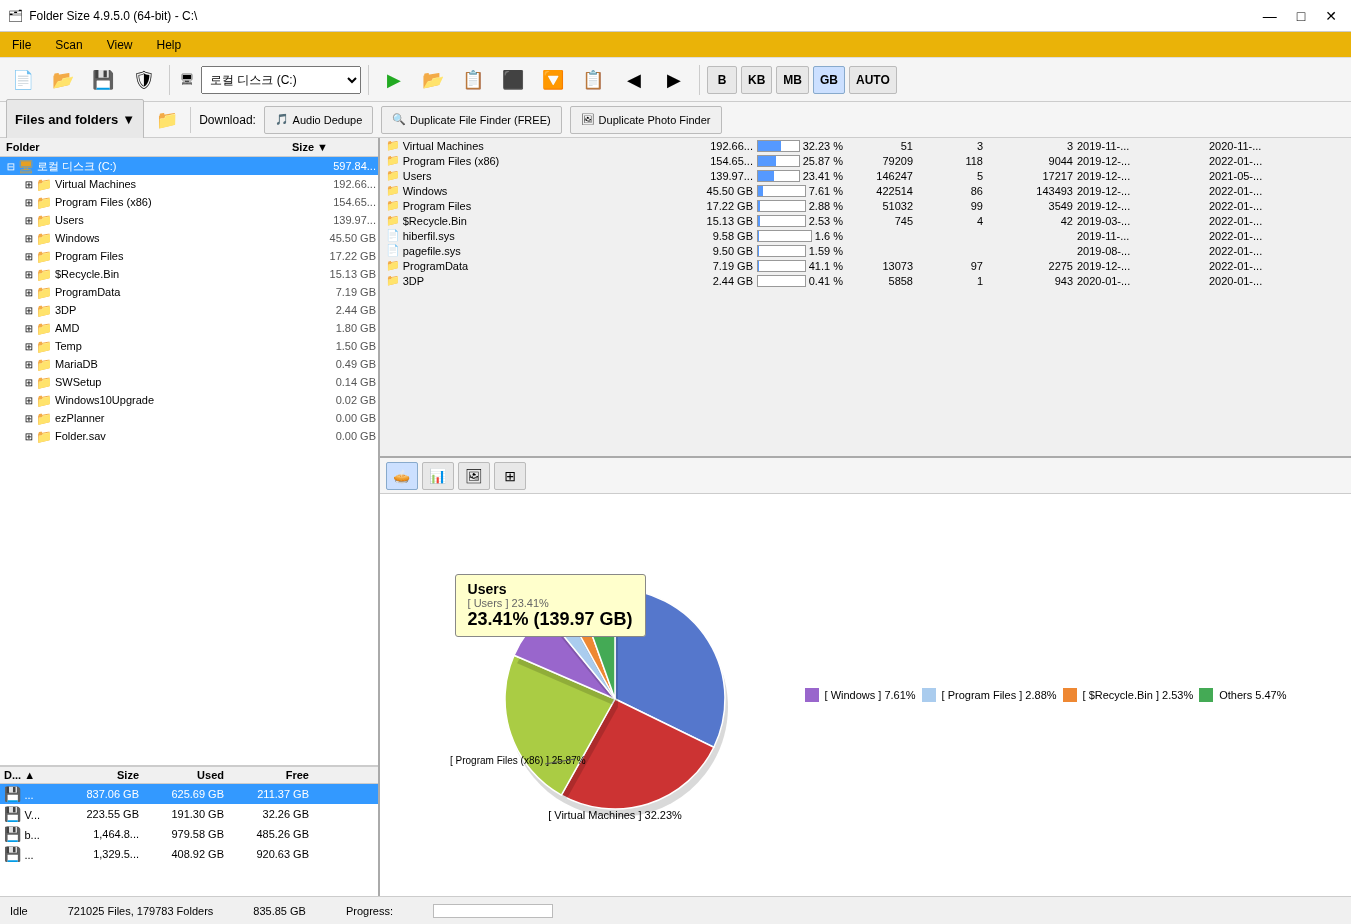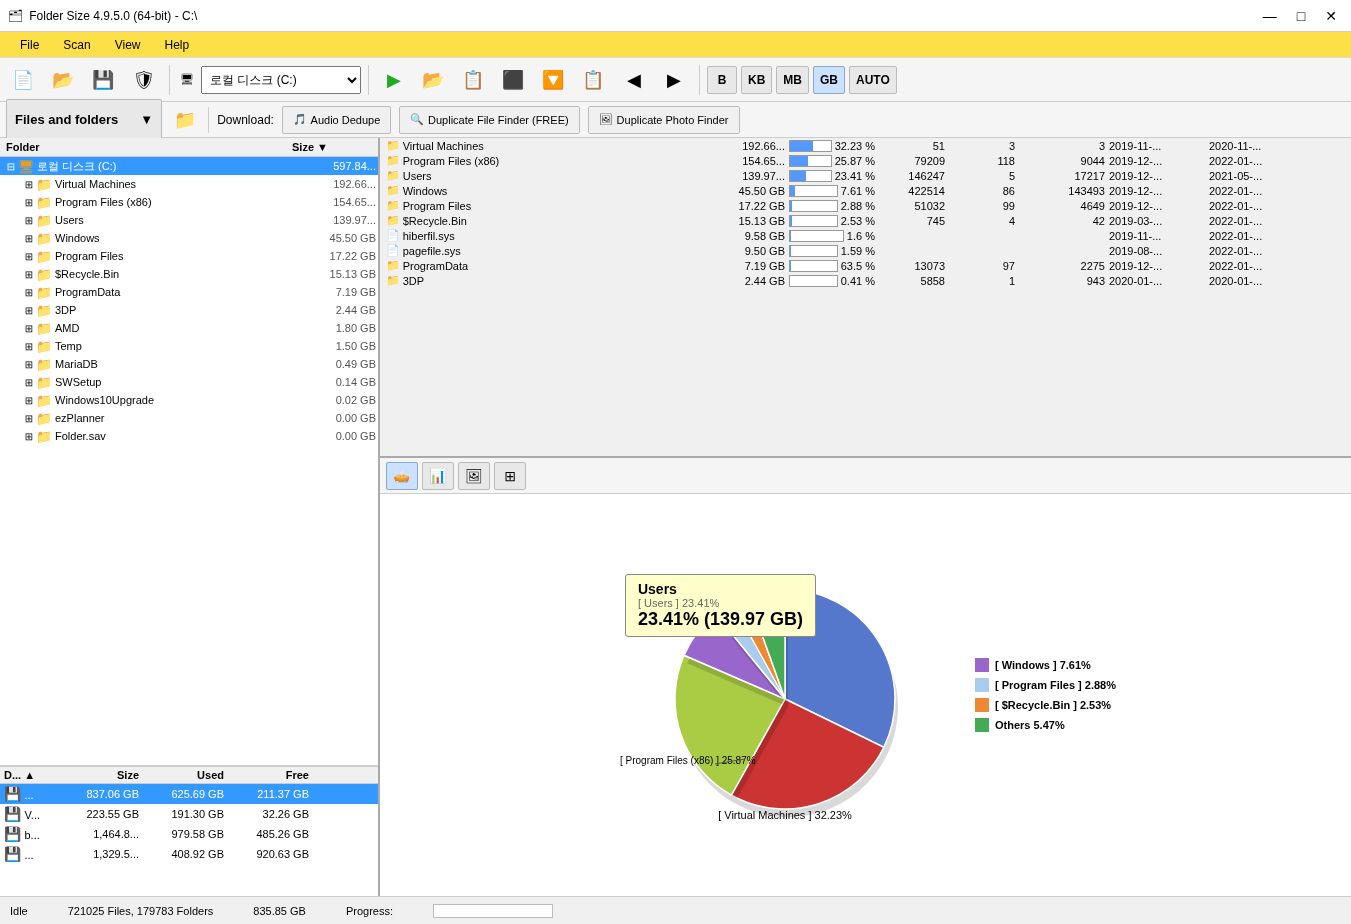--- a/index.html
+++ b/index.html
@@ -5,34 +5,34 @@
     * { box-sizing: border-box; margin: 0; padding: 0; }
     body { font-family: 'Segoe UI', Tahoma, sans-serif; font-size: 12px; background: #f0f0f0; color: #000; overflow: hidden; }
     
     
     #title-bar { background: #fff; height: 32px; display: flex; align-items: center; justify-content: space-between; padding: 0 8px; border-bottom: 1px solid #ccc; }
     #title-bar .title-left { display: flex; align-items: center; gap: 6px; font-size: 12px; }
     #title-bar .title-controls { display: flex; gap: 8px; }
     #title-bar .title-controls span { cursor: pointer; font-size: 14px; padding: 0 6px; }
     
     
-    #menu-bar { background: #fde047; height: 26px; display: flex; align-items: center; padding: 0 16px; border-bottom: 1px solid #ddd; gap: 16px; }
+    #menu-bar { background: #eab308; height: 26px; display: flex; align-items: center; padding: 0 8px; border-bottom: 1px solid #ddd; gap: 16px; }
     #menu-bar span { cursor: pointer; padding: 2px 4px; font-size: 12px; }
     
     
     #toolbar { background: #f5f5f5; height: 44px; display: flex; align-items: center; padding: 0 6px; border-bottom: 1px solid #ccc; gap: 4px; }
     .tb-btn { width: 36px; height: 36px; display: flex; align-items: center; justify-content: center; cursor: pointer; border: 1px solid transparent; border-radius: 2px; font-size: 18px; }
     .tb-sep { width: 1px; height: 30px; background: #ccc; margin: 0 3px; }
     .drive-select { height: 28px; width: 160px; font-size: 12px; padding: 0 4px; }
     .unit-btn { height: 28px; min-width: 30px; padding: 0 6px; font-size: 12px; font-weight: bold; cursor: pointer; border: 1px solid #bbb; background: #e8e8e8; border-radius: 2px; }
     .unit-btn.active { background: #cce0ff; border-color: #88aacc; }
     
     
     #files-bar { background: #f5f5f5; height: 36px; display: flex; align-items: center; padding: 0 6px; border-bottom: 1px solid #ccc; gap: 8px; }
-    .files-label-btn { display: flex; align-items: center; gap: 22px; font-size: 13px; font-weight: bold; cursor: pointer; padding: 12px 8px; border: 1px solid #bbb; background: #e8e8e8; border-radius: 2px; }
+    .files-label-btn { display: flex; align-items: center; gap: 4px; font-size: 13px; font-weight: bold; cursor: pointer; padding: 12px 8px; border: 1px solid #bbb; background: #e8e8e8; border-radius: 2px; }
     .promo-btn { display: flex; align-items: center; gap: 4px; height: 28px; padding: 0 10px; cursor: pointer; border: 1px solid #bbb; background: #f0f0f0; border-radius: 2px; font-size: 11px; }
     
     
     #main { display: flex; flex-direction: row; height: calc(924px - 32px - 26px - 44px - 36px - 28px); }
     
     
     #left-panel { width: 380px; display: flex; flex-direction: column; border-right: 2px solid #aaa; }
     
     
     #tree-area { flex: 1; background: #fff; overflow: hidden; border-bottom: 1px solid #ccc; }
@@ -79,21 +79,21 @@
     .file-rows { overflow-y: auto; height: calc(100% - 24px); }
     .file-row { display: flex; align-items: center; padding: 1px 4px; cursor: pointer; }
     .fc { font-size: 11px; padding: 0 2px; white-space: nowrap; overflow: hidden; text-overflow: ellipsis; }
     .fc-name { flex: 1; display: flex; align-items: center; gap: 3px; }
     .fc-size { width: 90px; text-align: right; }
     .fc-pct { width: 90px; }
     .fc-files { width: 70px; text-align: right; }
     .fc-folders { width: 70px; text-align: right; }
     .fc-sub { width: 90px; text-align: right; }
     .fc-created { width: 100px; }
-    .fc-modified { width: 100px; }
+    .fc-modified { width: 100px; margin-left: 32px; }
     .fc-acc { width: 40px; }
     
     
     .pct-bar-wrap { width: 80px; height: 12px; border: 1px solid #999; background: #fff; display: inline-block; vertical-align: middle; }
     .pct-bar-fill { height: 100%; background: #5599ff; }
     
     
     #chart-tabs { height: 36px; background: #f5f5f5; border-bottom: 1px solid #ccc; display: flex; align-items: center; padding: 0 6px; gap: 4px; }
     .chart-tab-btn { width: 32px; height: 28px; display: flex; align-items: center; justify-content: center; cursor: pointer; border: 1px solid #bbb; background: #e8e8e8; border-radius: 2px; font-size: 14px; }
     .chart-tab-btn.active { background: #cce0ff; border-color: #88aacc; }
@@ -435,21 +435,21 @@
       </div>
       <div class="fc fc-size">17.22 GB</div>
       <div class="fc fc-pct" style="display:flex;align-items:center;gap:3px;">
         <div class="pct-bar-wrap">
                 <div class="pct-bar-fill" style="width:2px;"></div>
               </div>
         <span>2.88 %</span>
       </div>
       <div class="fc fc-files">51032</div>
       <div class="fc fc-folders">99</div>
-      <div class="fc fc-sub">4649</div>
+      <div class="fc fc-sub">3549</div>
       <div class="fc fc-created">2019-12-...</div>
       <div class="fc fc-modified">2022-01-...</div>
       <div class="fc fc-acc"></div>
     </div>
           <div class="file-row">
       <div class="fc fc-name">
         <span>📁</span>
         <span>$Recycle.Bin</span>
       </div>
       <div class="fc fc-size">15.13 GB</div>
@@ -507,21 +507,21 @@
           <div class="file-row">
       <div class="fc fc-name">
         <span>📁</span>
         <span>ProgramData</span>
       </div>
       <div class="fc fc-size">7.19 GB</div>
       <div class="fc fc-pct" style="display:flex;align-items:center;gap:3px;">
         <div class="pct-bar-wrap">
                 <div class="pct-bar-fill" style="width:1px;"></div>
               </div>
-        <span>63.5 %</span>
+        <span>41.1 %</span>
       </div>
       <div class="fc fc-files">13073</div>
       <div class="fc fc-folders">97</div>
       <div class="fc fc-sub">2275</div>
       <div class="fc fc-created">2019-12-...</div>
       <div class="fc fc-modified">2022-01-...</div>
       <div class="fc fc-acc"></div>
     </div>
           <div class="file-row">
       <div class="fc fc-name">
@@ -574,21 +574,21 @@
             <line x1="100" y1="200" x2="130" y2="195" stroke="#555" stroke-width="1"></line>
           </svg>
         
         <div class="tooltip-box" style="position:absolute;left:10px;top:10px;background:#ffffcc;border:1px solid #888;padding:6px 12px;border-radius:3px;z-index:10;">
           <div class="tooltip-title" style="font-size:14px;font-weight:bold;">Users</div>
           <div class="tooltip-sub" style="font-size:11px;color:#666;">[ Users ] 23.41%</div>
           <div class="tooltip-val" style="font-size:18px;font-weight:bold;">23.41% (139.97 GB)</div>
         </div>
       </div>
 
-      <div style="display:flex;flex-direction:column;gap:6px;margin-left:20px;font-weight:bold;">
+      <div style="display:flex;flex-direction:row;gap:6px;margin-left:20px;">
         <div class="legend-item">
           <span style="width:14px;height:14px;background:#9966cc;display:inline-block;"></span>
           <span>[ Windows ] 7.61%</span>
         </div>
         <div class="legend-item">
           <span style="width:14px;height:14px;background:#aaccee;display:inline-block;"></span>
           <span>[ Program Files ] 2.88%</span>
         </div>
         <div class="legend-item">
           <span style="width:14px;height:14px;background:#ee8833;display:inline-block;"></span>

